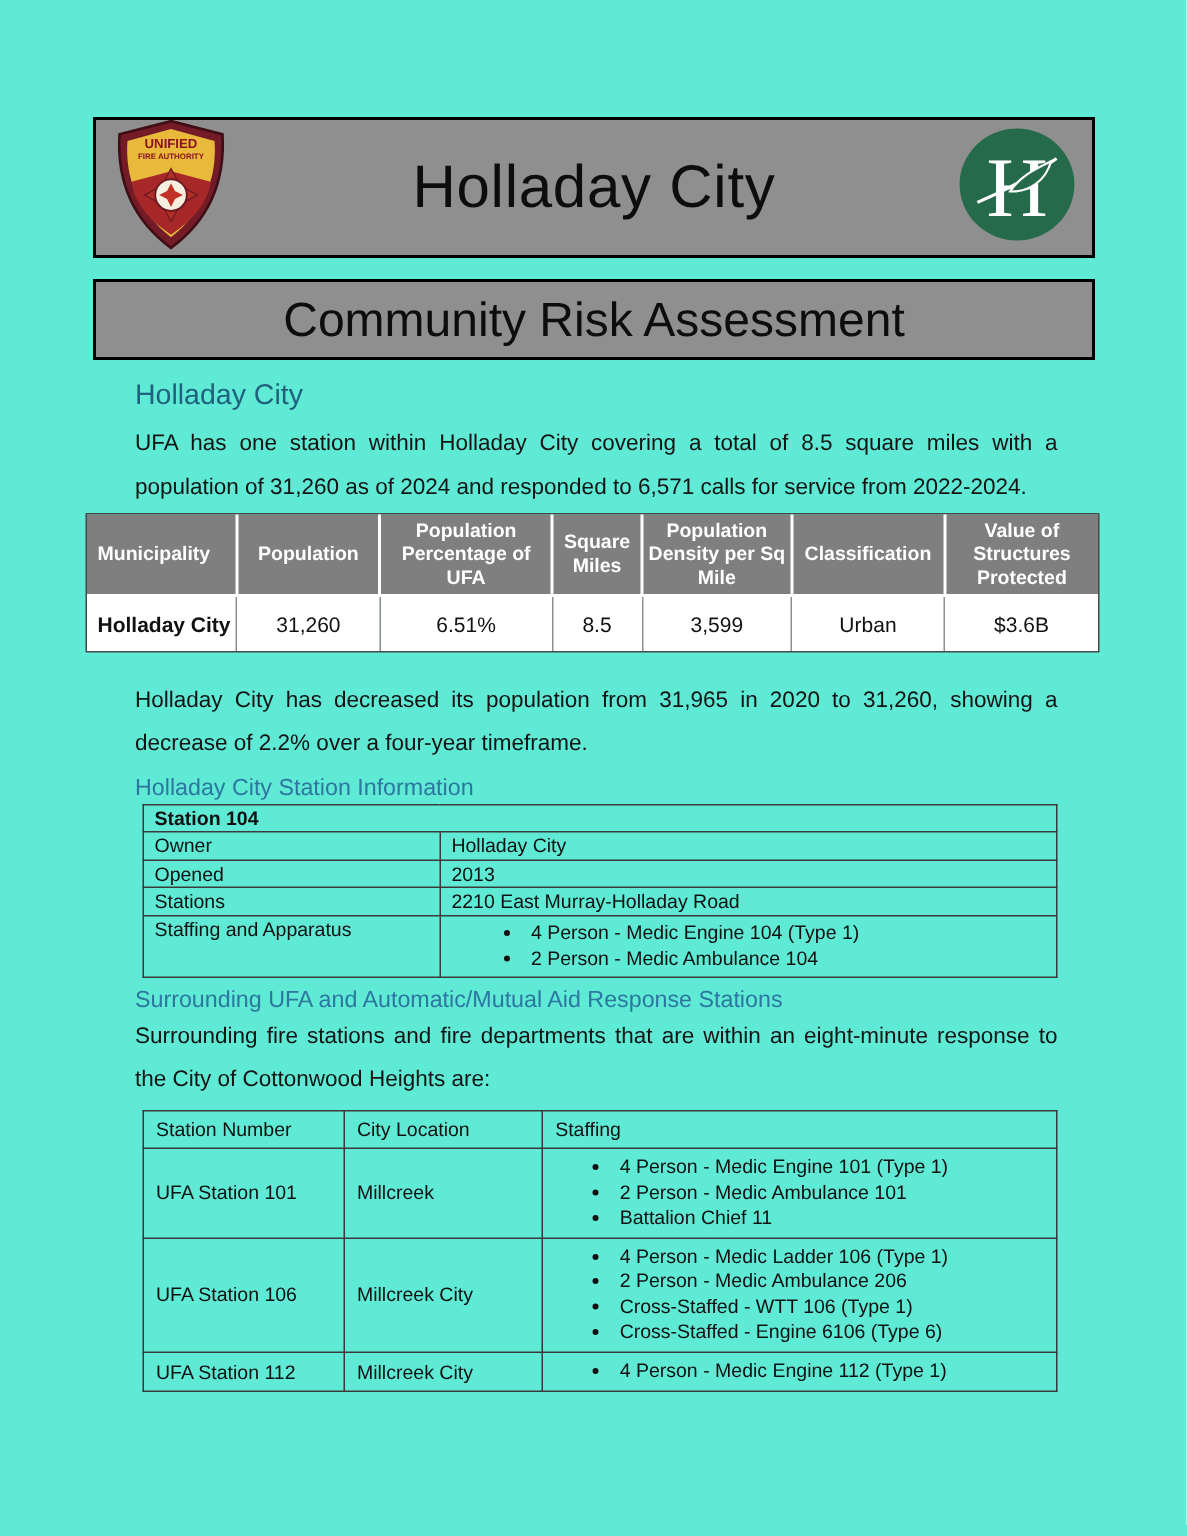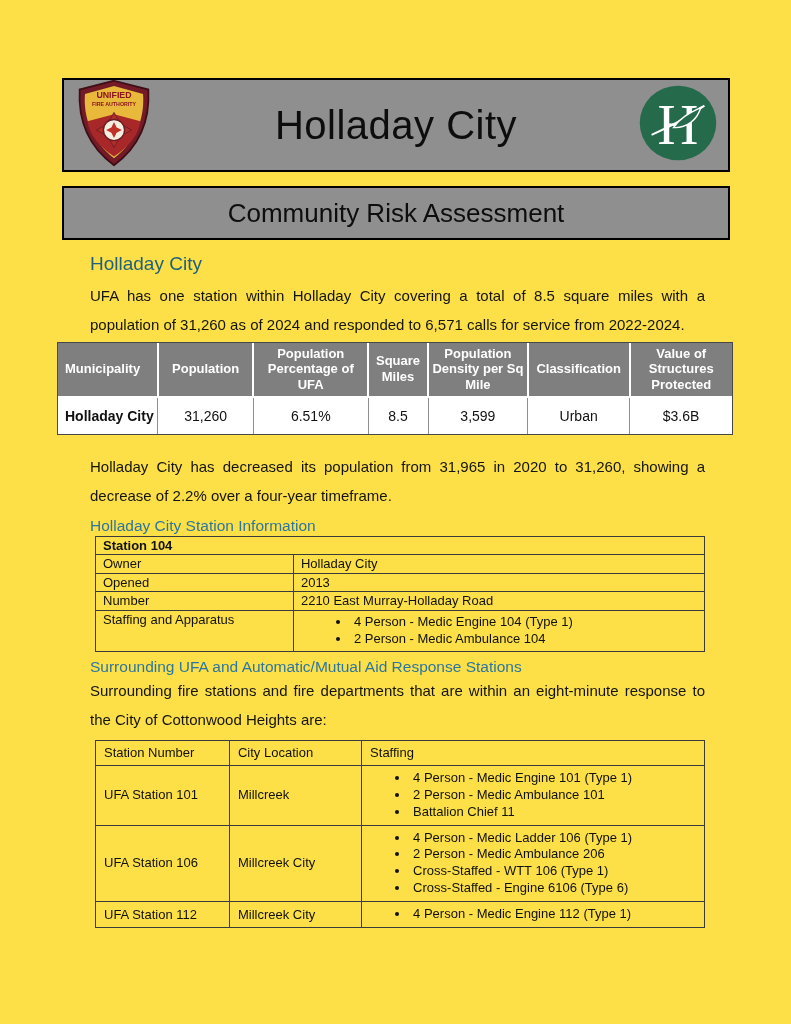--- a/index.html
+++ b/index.html
@@ -1,25 +1,25 @@
 <!DOCTYPE html>
 <html><head>
 <meta charset="utf-8">
 <style>
   html,body { margin:0; padding:0; background:#fff; }
   .page {
-    width:791px; height:1024px; position:relative; background:#fde047;
+    width:791px; height:1024px; position:relative; background:#5eead4;
     font-family:"Liberation Sans", sans-serif; color:#141414; overflow:hidden;
   }
   
   .banner { margin:0 61px 0 62px; background:#8f8f8f; border:2px solid #000; box-sizing:border-box; }
   .banner-main { margin-top:78px; height:94px; display:flex; align-items:center; padding:0 8px; }
   .banner-main .title { flex:1; text-align:center; font-size:40px; color:#0d0d0d; letter-spacing:0.5px; }
   .banner-sub { margin-top:14px; height:54px; display:flex; align-items:center; justify-content:center;
-    font-size:26px; color:#0d0d0d; }
+    font-size:32px; color:#0d0d0d; }
   .logo { flex:0 0 auto; }
   
   .content { padding:0 57px; }
   h1.section { margin:13px 0 0 33px; font-size:19px; color:#1f617c; font-weight:normal; }
   p.body { margin:6px 0 0 33px; width:615px; font-size:15px; line-height:1.95; text-align:justify; }
   .subhead { margin:6px 0 0 33px; color:#2d76a0; font-size:15.5px; }
   .subhead.second { }
   
   .muni-wrap { margin-top:2px; width:676px; border:1px solid #484848; box-sizing:border-box; }
   table.muni { width:100%; border-collapse:collapse; table-layout:fixed; }
@@ -134,21 +134,21 @@
       </tr>
       <tr>
         <td>Owner</td>
         <td>Holladay City</td>
       </tr>
       <tr>
         <td>Opened</td>
         <td>2013</td>
       </tr>
       <tr>
-        <td>Number</td>
+        <td>Stations</td>
         <td>2210 East Murray-Holladay Road</td>
       </tr>
       <tr>
         <td class="lbl-top">Staffing and Apparatus</td>
         <td>
           <ul class="staff">
             <li>4 Person - Medic Engine 104 (Type 1)</li>
             <li>2 Person - Medic Ambulance 104</li>
           </ul>
         </td>

